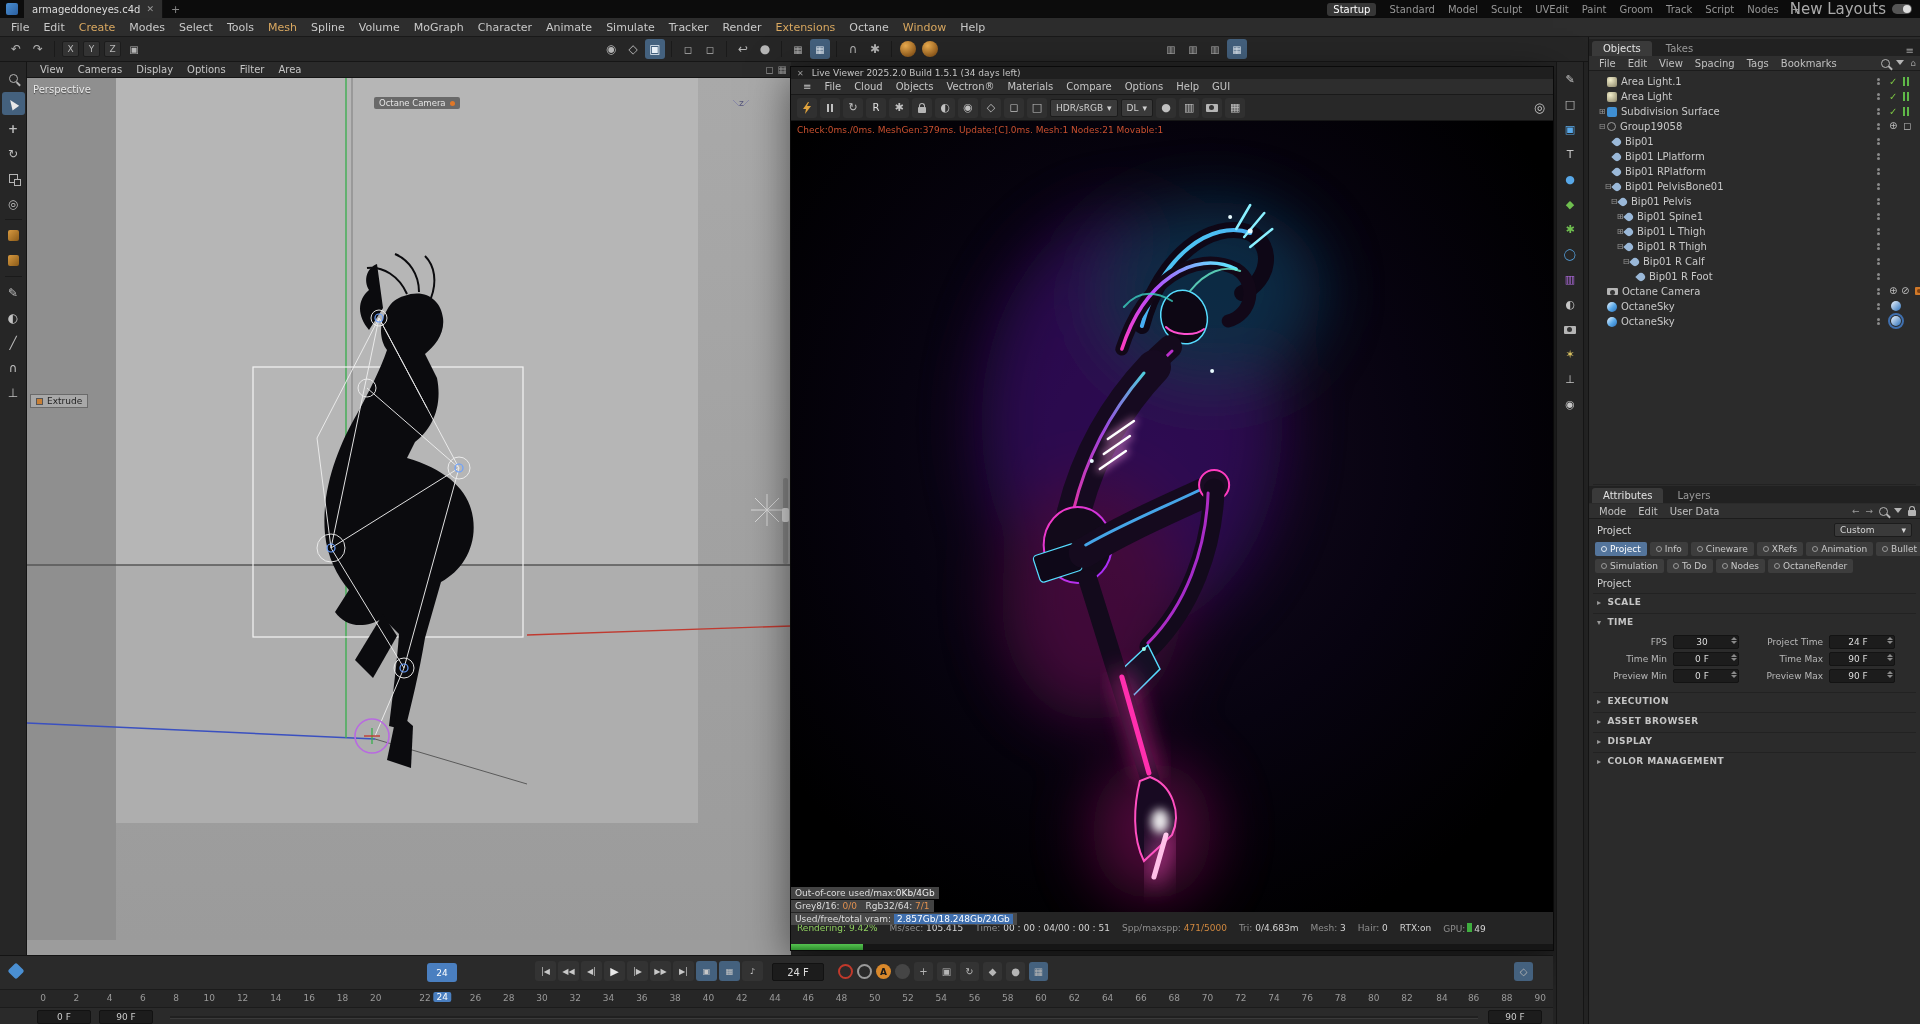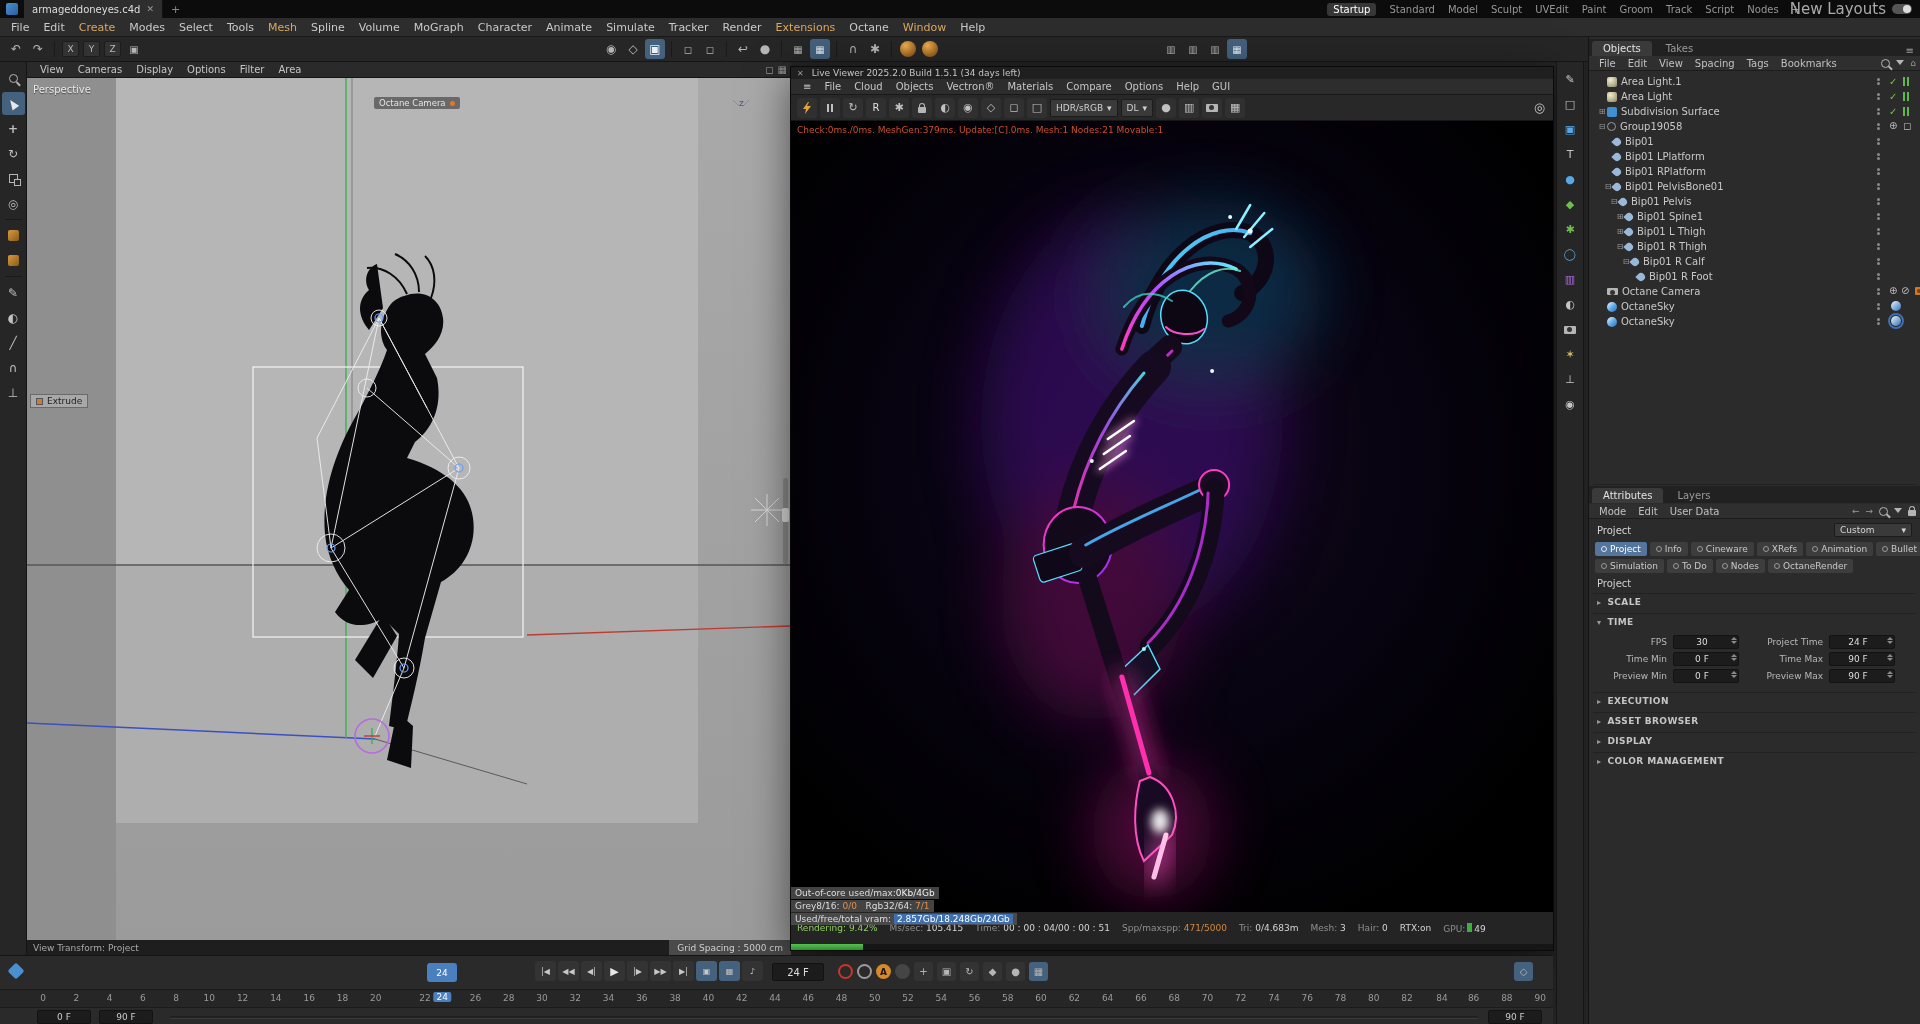--- a/index.html
+++ b/index.html
@@ -372,24 +372,20 @@
       <span style="position:absolute;left:712px;top:20px;font-size:9px;color:#55557a">z</span>
       <div id="cam-label">
         <span>Octane Camera</span>
           <i></i>
       </div>
       <div id="extrude-label">
         <i></i>
         <span>Extrude</span>
       </div>
       <div id="vp-slider"></div>
-    </div>
-    <div id="vp-footer">
-      <span class="ft">View Transform: Project</span>
-      <span class="gs">Grid Spacing : 5000 cm</span>
     </div>
   </div>
 
   <div id="lv">
     <div id="lv-title">
       <span class="x">✕</span>
       <span>Live Viewer 2025.2.0 Build 1.5.1 (34 days left)</span>
     </div>
     <div id="lv-menu">
       <span>≡</span>

